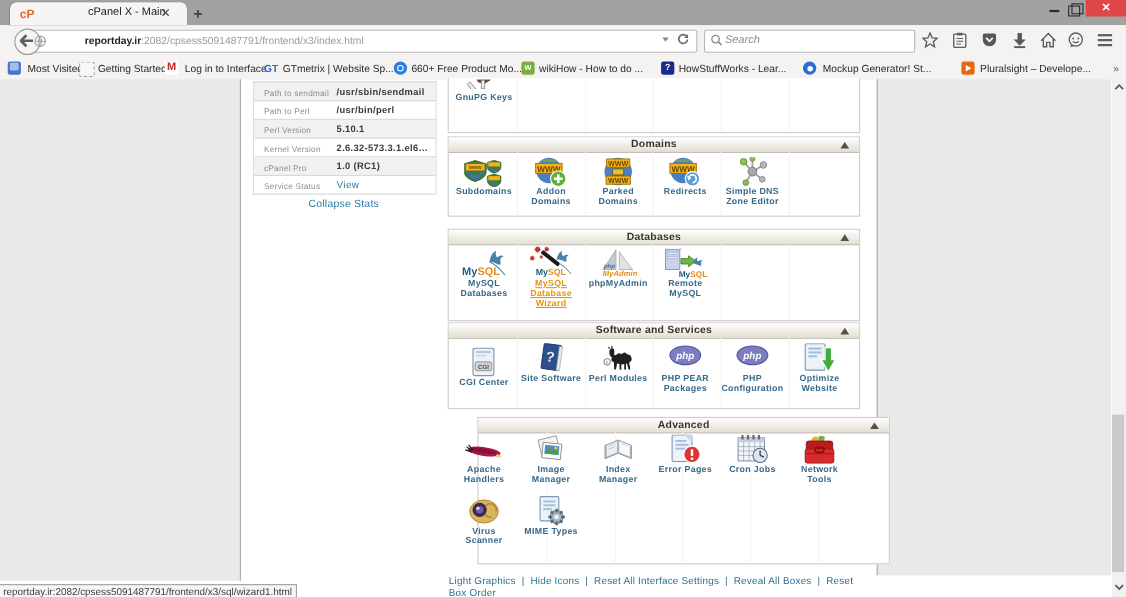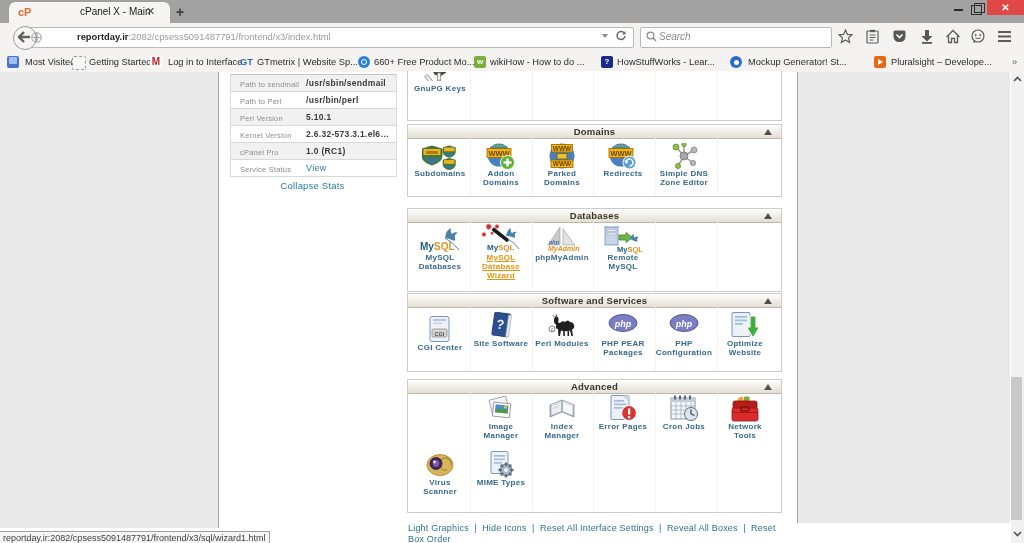--- a/index.html
+++ b/index.html
@@ -222,21 +222,21 @@
   </div>
   <div class="abs secbox" style="top:221px;height:77px;">
     <div class="sechdr">Software and Services</div>
       <div class="arr"></div>
       <i class="vs" style="left:62px;"></i>
       <i class="vs" style="left:124px;"></i>
       <i class="vs" style="left:185px;"></i>
       <i class="vs" style="left:247px;"></i>
       <i class="vs" style="left:309px;"></i>
   </div>
-  <div class="abs secbox" style="top:307px;height:132px;">
+  <div class="abs secbox" style="top:307px;height:132px;margin-left:27px;">
     <div class="sechdr">Advanced</div>
       <div class="arr"></div>
       <i class="vs" style="left:62px;"></i>
       <i class="vs" style="left:124px;"></i>
       <i class="vs" style="left:185px;"></i>
       <i class="vs" style="left:247px;"></i>
       <i class="vs" style="left:309px;"></i>
   </div>
 
   <div class="abs" style="left:424px;top:0;width:22px;height:9px;overflow:hidden;">
@@ -453,20 +453,33 @@
       <rect x="2" y="0.5" width="18" height="24" rx="1" fill="#eef2f8" stroke="#7a96b8" stroke-width="1"></rect>
       <rect x="5" y="4" width="12" height="1.8" fill="#9fc0dc"></rect>
       <rect x="5" y="7.5" width="12" height="1.8" fill="#9fc0dc"></rect>
       <rect x="5" y="11" width="8" height="1.8" fill="#9fc0dc"></rect>
       <path d="M20 4 L26 4 L26 15 L29.5 15 L23 26 L16.5 15 L20 15 Z" fill="#3fae3f" stroke="#fff" stroke-width="1.2"></path>
     </svg>
       </div>
     <div class="clabel">Optimize<br>Website</div>
   </div>
 
+  <div class="abs cell" style="left:404px;top:325px;">
+    <div class="ih" style="height:26px;">
+        <svg class="cic" width="36" height="26" viewBox="0 0 36 26">
+      <g transform="rotate(8 18 14)">
+        <ellipse cx="18" cy="13.5" rx="15" ry="4" fill="#a81648"></ellipse>
+        <ellipse cx="17" cy="13" rx="12" ry="2.2" fill="#8a1038"></ellipse>
+        <polygon points="30,14 35,15.5 31,17.5 29,16" fill="#e8d070"></polygon>
+      </g>
+      <path d="M2 9 L7 13 M4 7.5 L8 12.5 M1 12 L7 14" stroke="#222" stroke-width="1.1" fill="none"></path>
+    </svg>
+      </div>
+    <div class="clabel">Apache<br>Handlers</div>
+  </div>
   <div class="abs cell" style="left:465px;top:325px;">
     <div class="ih" style="height:26px;">
         <svg class="cic" width="30" height="28" viewBox="0 0 30 28">
       <g transform="rotate(-14 13 12)">
         <rect x="5" y="3" width="17" height="14" fill="#f3f3f3" stroke="#999" stroke-width="0.8"></rect>
       </g>
       <g transform="rotate(6 16 16)">
         <rect x="7" y="8" width="17" height="14" fill="#fff" stroke="#888" stroke-width="0.8"></rect>
         <rect x="9" y="10" width="13" height="8" fill="#4a90c8"></rect>
         <path d="M9 18 L13 13 L16 16 L19 12 L22 18 Z" fill="#4f9a3f"></path>

